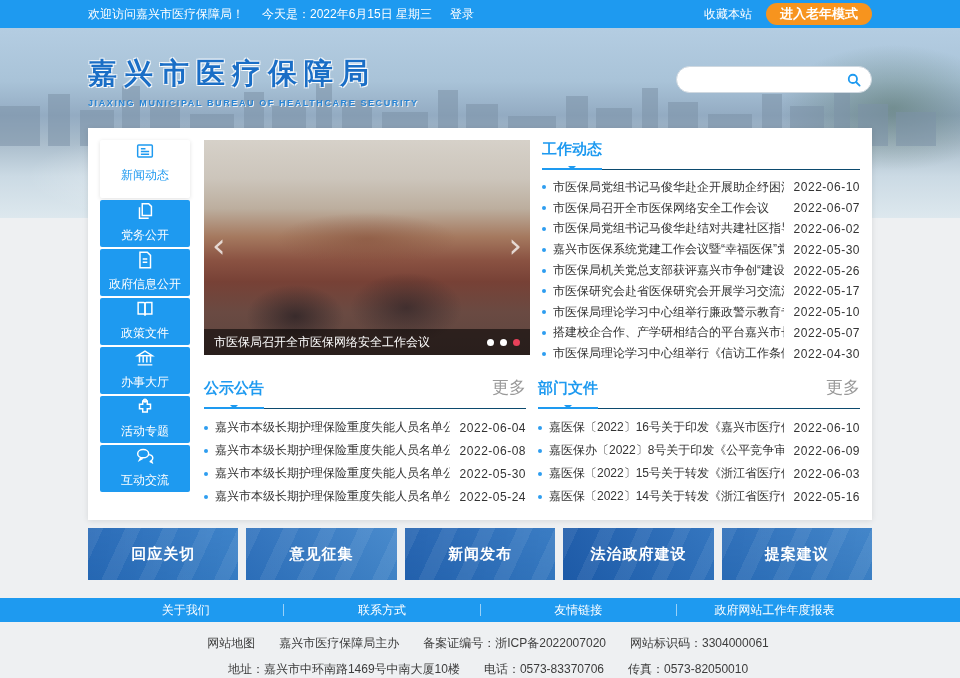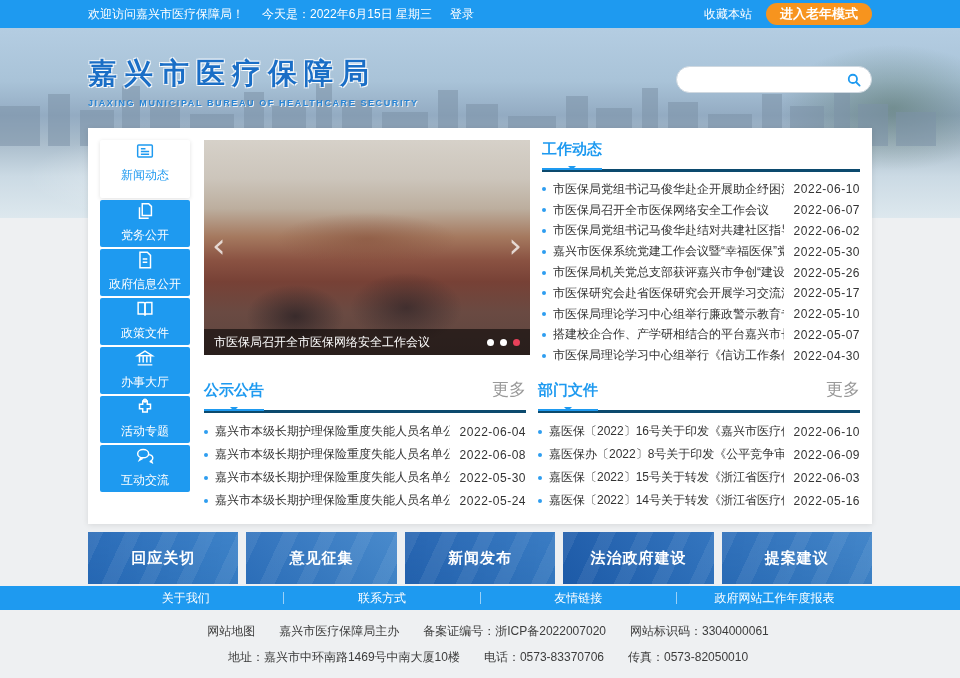--- a/index.html
+++ b/index.html
@@ -92,21 +92,21 @@
     position: absolute; left: 0; right: 0; bottom: 0; height: 26px;
     background: rgba(0,0,0,.55); display: flex; align-items: center; padding: 0 10px;
   }
   .caption-text { flex: 1; color: #fff; font-size: 12px; white-space: nowrap; overflow: hidden; }
   .carousel-dots { display: flex; gap: 6px; margin-left: 8px; }
   .dot-ind { width: 7px; height: 7px; border-radius: 50%; background: #fff; cursor: pointer; }
   .dot-ind.active { background: #e8415a; }
 
   
   .panel { flex: 1; min-width: 0; }
-  .panel-head { position: relative; border-bottom: 3px solid #0c4a6e; display: flex; align-items: flex-end; justify-content: space-between; }
+  .panel-head { position: relative; border-bottom: 1px solid #0c4a6e; display: flex; align-items: flex-end; justify-content: space-between; }
   .panel-title {
     display: inline-block; color: #1e9af0; font-size: 15px; font-weight: bold;
     padding-bottom: 9px; border-bottom: 2px solid #1e9af0; margin-bottom: -1px;
     position: relative;
   }
   .panel-title::after {
     content: ""; position: absolute; left: 50%; bottom: -6px; transform: translateX(-50%);
     border: 4px solid transparent; border-top-color: #1e9af0;
   }
   .more-link { font-size: 17px; color: #999; text-decoration: none; padding-bottom: 9px; cursor: pointer; }
@@ -130,21 +130,21 @@
     background: repeating-linear-gradient(115deg, rgba(255,255,255,.14) 0 14px, rgba(255,255,255,0) 14px 34px);
   }
   .banner span { position: relative; }
   .banner-0 { background: linear-gradient(100deg, rgba(26,98,182,.82), rgba(47,126,205,.78)), linear-gradient(180deg,#7b9cc0,#51749c); }
   .banner-1 { background: linear-gradient(100deg, rgba(30,104,188,.80), rgba(55,132,208,.76)), linear-gradient(180deg,#8aa5c4,#5b7da3); }
   .banner-2 { background: linear-gradient(100deg, rgba(24,92,176,.82), rgba(44,120,200,.78)), linear-gradient(180deg,#7494ba,#4a6d96); }
   .banner-3 { background: linear-gradient(100deg, rgba(20,86,170,.84), rgba(40,114,196,.80)), linear-gradient(180deg,#6d8db2,#436790); }
   .banner-4 { background: linear-gradient(100deg, rgba(28,100,184,.80), rgba(50,128,206,.76)), linear-gradient(180deg,#81a0c0,#557a9f); }
 
   
-  .footer-nav { margin-top: 2px; height: 24px; background: #1e9af0; }
+  .footer-nav { margin-top: 18px; height: 24px; background: #1e9af0; }
   .footer-nav-inner { height: 24px; display: flex; align-items: center; }
   .footer-nav a {
     flex: 1; text-align: center; color: #fff; font-size: 12px; text-decoration: none; cursor: pointer;
   }
   .fn-sep { width: 1px; height: 12px; background: rgba(255,255,255,.55); }
   .footer { padding-top: 13px; text-align: center; font-size: 12px; color: #3c3c3c; }
   .footer-line { margin-bottom: 9px; padding-left: 16px; }
   .footer-line span { margin: 0 12px; }
   .footer-line a { color: #3c3c3c; text-decoration: none; cursor: pointer; margin: 0 12px; }
 </style>

